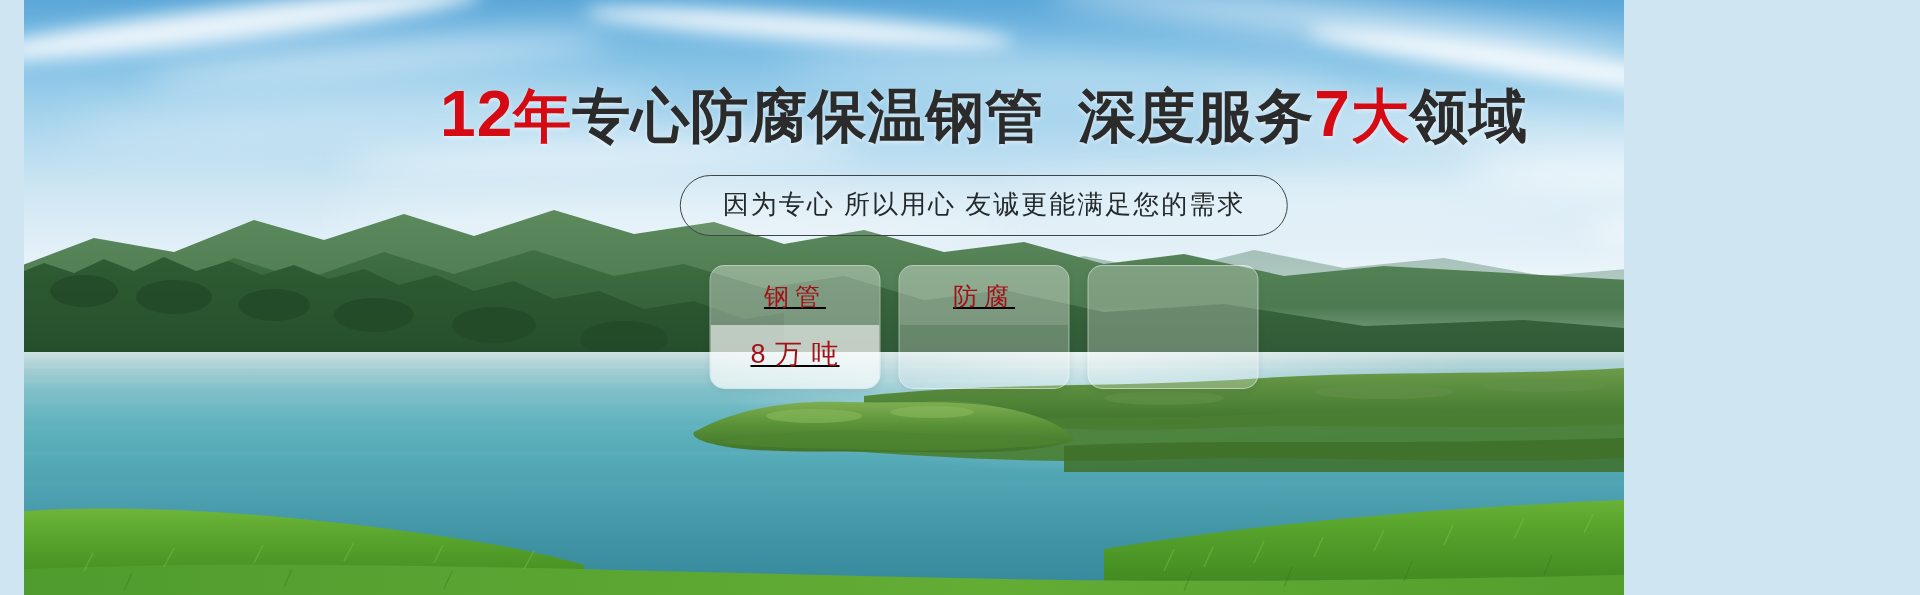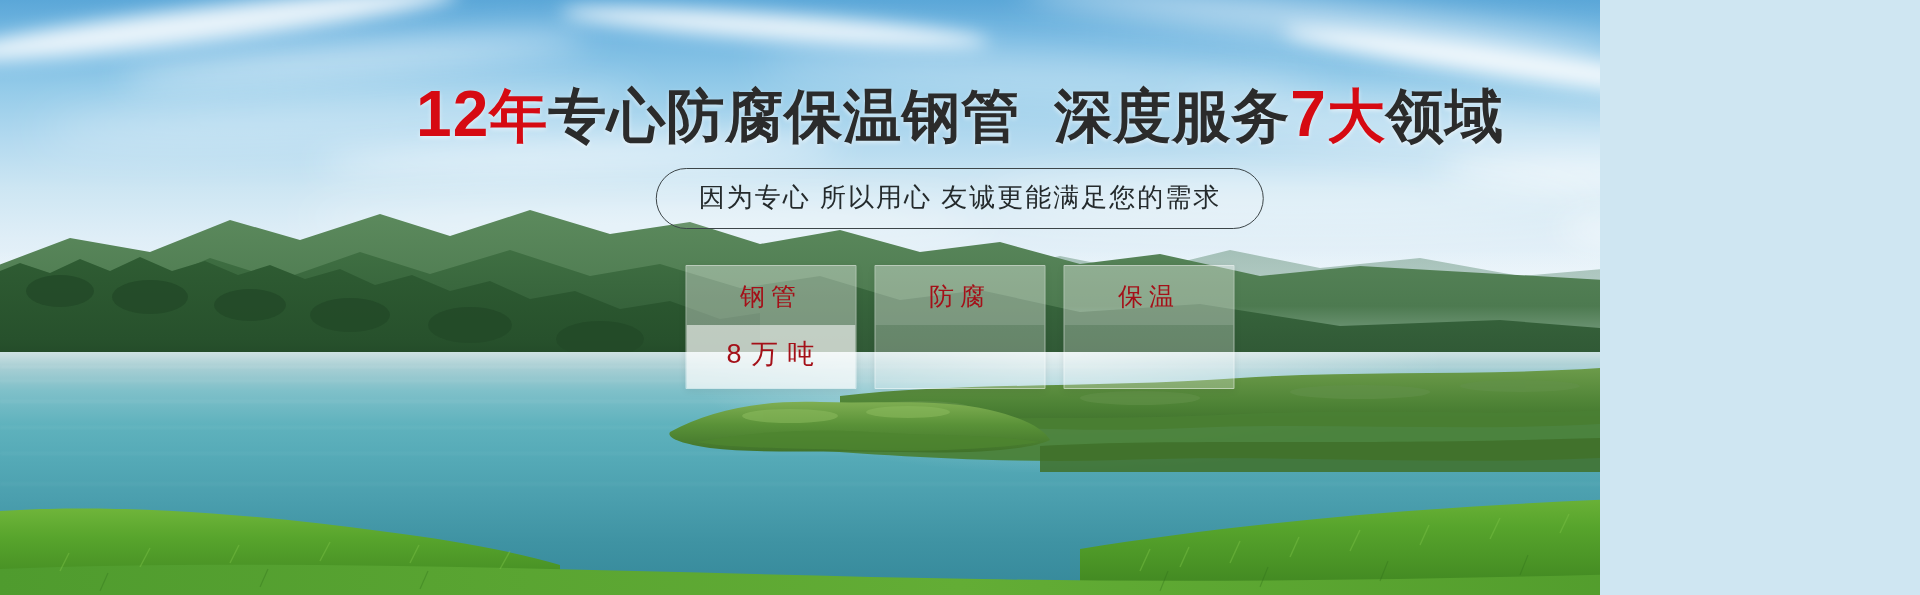--- a/index.html
+++ b/index.html
@@ -6,20 +6,21 @@
   html,body { width:1920px; height:595px; overflow:hidden; }
   body {
     font-family:"Liberation Sans","DejaVu Sans",sans-serif;
     background:#cfe6f2;
   }
 
   #banner {
     position:relative;
     width:1600px; height:595px;
     overflow:hidden;
+    margin-left:24px;
   }
 
   
   .sky {
     position:absolute; left:0; top:0; width:1920px; height:330px;
     background:
       linear-gradient(to bottom,
         #5ba7d8 0%,
         #76b9e2 12%,
         #94cbe9 27%,
@@ -108,46 +109,47 @@
     letter-spacing:1px;
     line-height:1;
     text-shadow:0 2px 4px rgba(255,255,255,0.55);
   }
   .headline .dark { color:#2b2b2b; }
   .headline .red  { color:#d60a12; }
   .headline .num  { font-size:64px; }
   .headline .gap  { display:inline-block; width:34px; }
 
   .subtitle-pill {
-    position:absolute; top:168px; left:50%;
+    position:absolute; top:175px; left:50%;
     transform:translateX(-50%);
     padding:11px 42px 13px;
     border:1.6px solid #3c4548;
     border-radius:40px;
     font-size:26px;
     color:#242a2c;
     letter-spacing:2px;
     white-space:nowrap;
     background:rgba(255,255,255,0.10);
   }
 
   .cards {
     position:absolute; top:265px; left:50%;
     transform:translateX(-50%);
     display:flex;
     gap:18px;
   }
   .card {
     width:171px;
-    border-radius:1px;
+    border-radius:15px;
     overflow:hidden;
     background:rgba(255,255,255,0.26);
     border:1px solid rgba(255,255,255,0.45);
     box-shadow:0 2px 7px rgba(0,0,0,0.07);
     text-align:center;
+    text-decoration:underline;
   }
   .card-label {
     padding:14px 0 12px;
     font-size:25px;
     letter-spacing:6px;
     color:#a41018;
     font-weight:normal;
     background:rgba(255,255,255,0.13);
   }
   .card-value {
@@ -348,18 +350,17 @@
         <div class="card-value">
           <span>8 万 吨</span>
         </div>
       </div>
 
       <div class="card">
         <div class="card-label">防腐</div>
       </div>
 
       <div class="card">
-        <div class="card-label">保温</div>
       </div>
 
     </div>
   </div>
 </div>
 
 </body></html>

